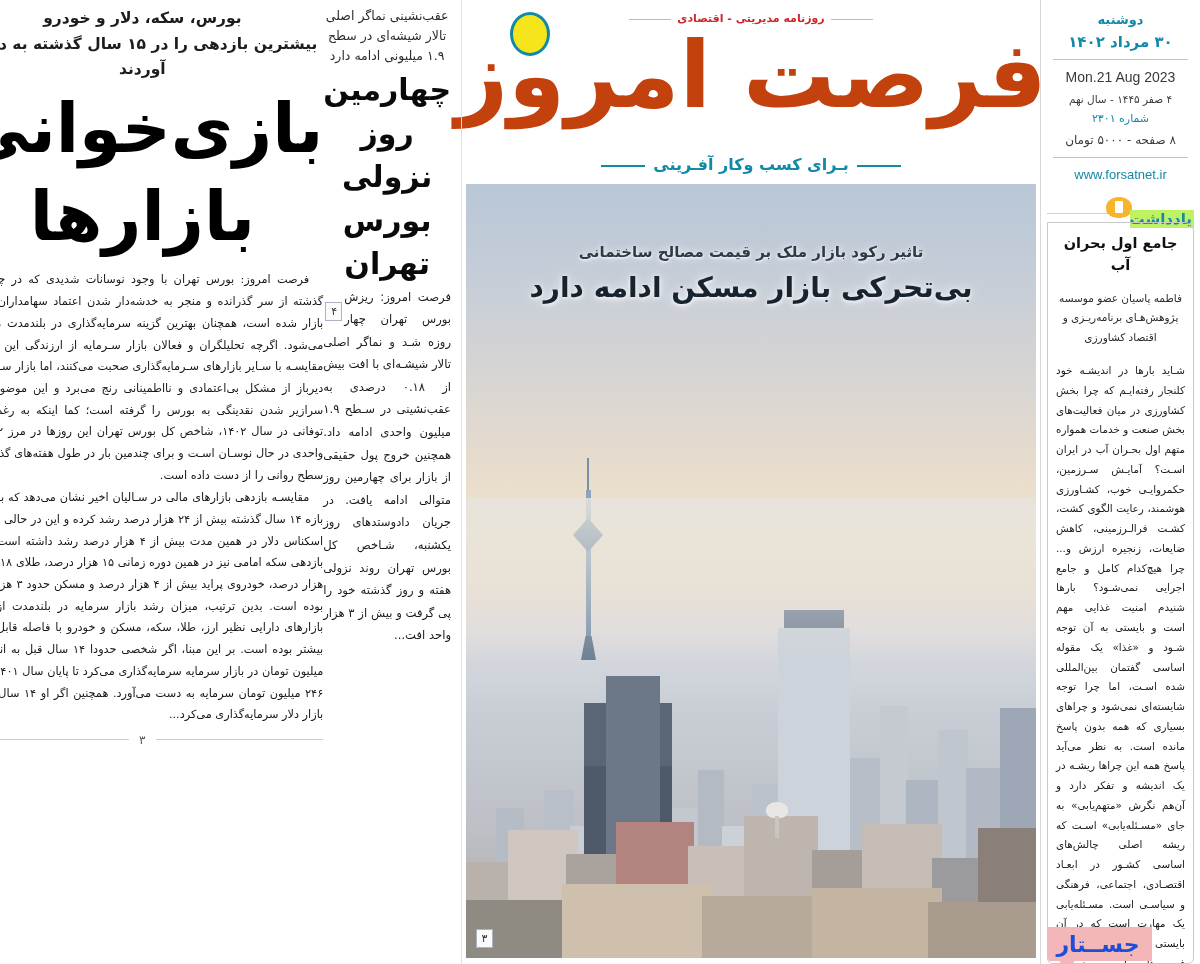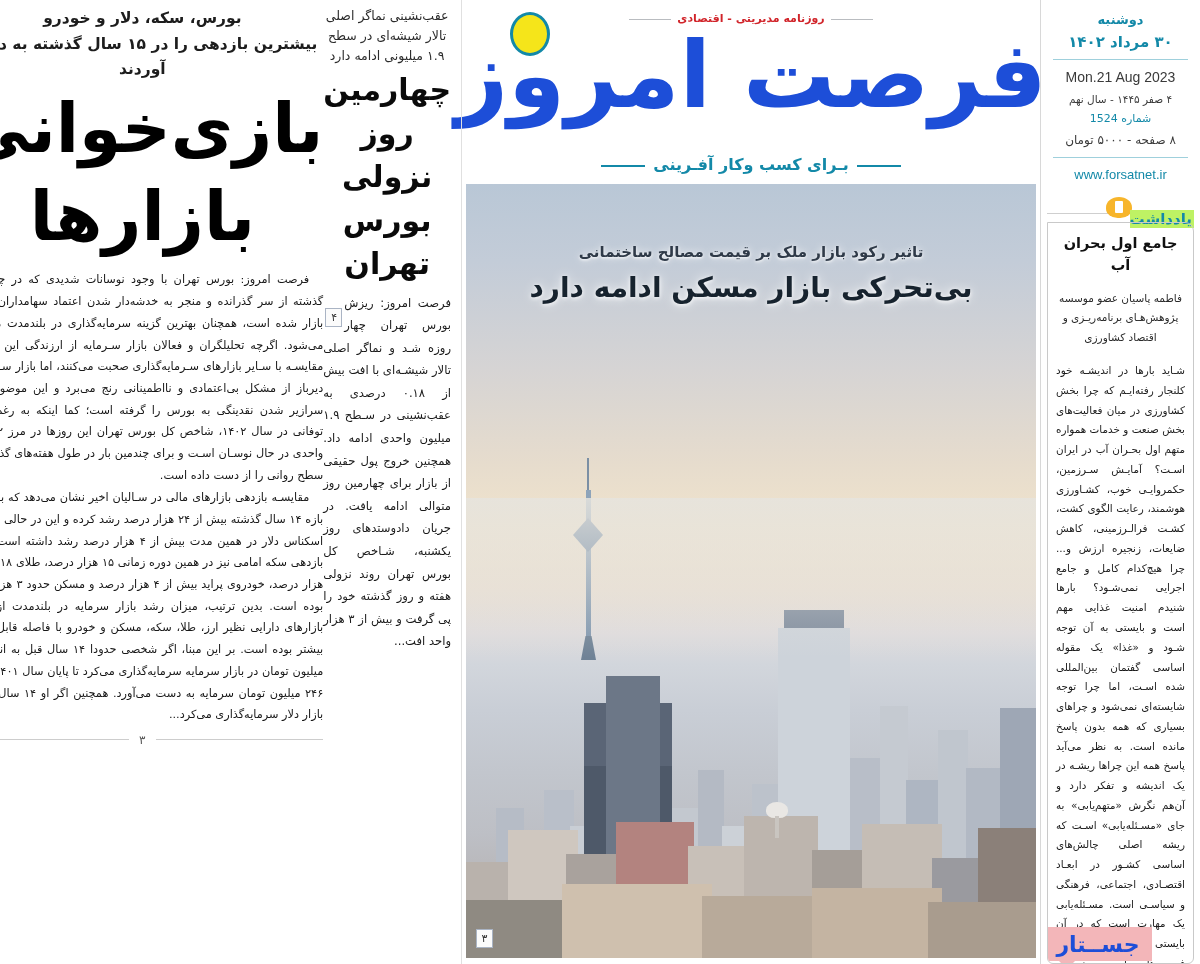--- a/index.html
+++ b/index.html
@@ -337,21 +337,21 @@
   .logo-row {
     position: absolute;
     top: 6px;
     right: 0; left: 0;
     height: 140px;
     display: flex;
     align-items: center;
     justify-content: center;
   }
   .logo-text {
-    color: #1d4ed8;
+    color: #c2410c;
     font-size: 92px;
     font-weight: bold;
     line-height: 1;
     letter-spacing: -3px;
     white-space: nowrap;
   }
   .sun {
     position: absolute;
     top: 6px;
     left: 48px;
@@ -401,21 +401,20 @@
     line-height: 1.6;
     margin-bottom: 2px;
   }
   .lead-title {
     text-align: center;
     font-size: 30px;
     font-weight: bold;
     color: #0a0a0a;
     line-height: 1.45;
     letter-spacing: -.5px;
-    margin-bottom: 6px;
   }
   .lead-body {
     font-size: 11.6px;
     color: #1a1a1a;
     line-height: 1.95;
     text-align: justify;
     text-align-last: right;
     position: relative;
   }
   .lead-body .pg-float {
@@ -516,21 +515,21 @@
 <div class="page">
 
   <div class="right-col">
 
     <div class="date-block">
       <div class="date-weekday">دوشنبه</div>
       <div class="date-shamsi">۳۰ مرداد ۱۴۰۲</div>
       <hr class="hr-teal">
       <div class="date-greg">Mon.21 Aug 2023</div>
       <div class="date-hijri">۴ صفر ۱۴۴۵ - سال نهم</div>
-      <div class="issue-no">شماره 1524</div>
+      <div class="issue-no">شماره ۲۳۰۱</div>
       <div class="pages-price">۸ صفحه - ۵۰۰۰ تومان</div>
       <hr class="hr-teal">
       <div class="site-url">www.forsatnet.ir</div>
     </div>
 
     <div class="sec-head">
       <div class="rule"></div>
       <div class="sec-icon round" style="right:62px;"></div>
       <div class="title">یادداشت</div>
     </div>

